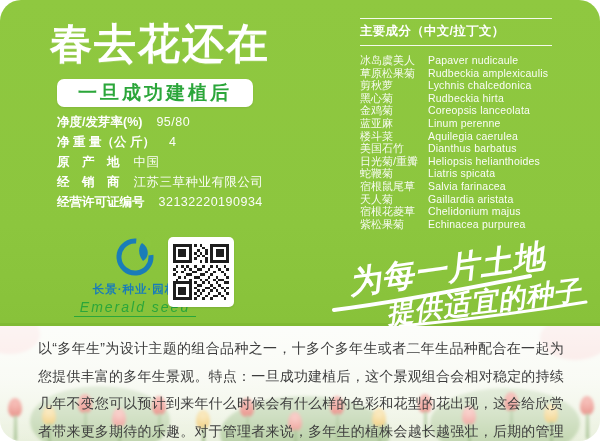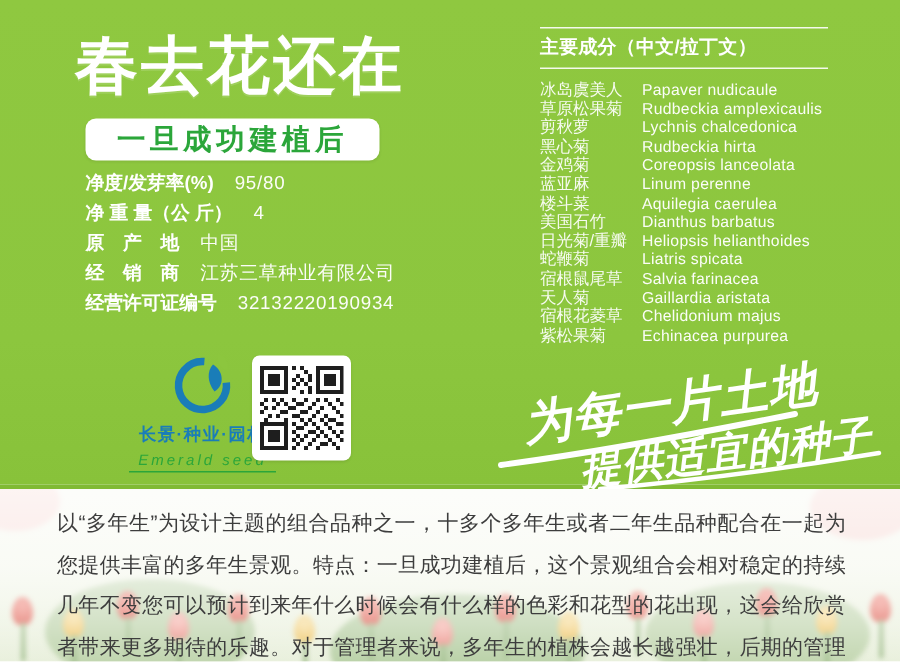--- a/index.html
+++ b/index.html
@@ -1,18 +1,19 @@
 <!DOCTYPE html>
 <html><head>
 <meta charset="utf-8">
 <style>
   html,body{margin:0;padding:0;background:#fff;}
   #stage{
     position:relative;width:600px;height:441px;overflow:hidden;
     font-family:"Liberation Sans","DejaVu Sans",sans-serif;
+    border-radius:21px;
     -webkit-font-smoothing:antialiased;
   }
   
   .green-area{
     position:absolute;left:0;top:0;width:600px;height:323px;
     background:linear-gradient(180deg,#8fc840 0%,#8cc63e 70%,#88c23a 100%);
     border-bottom:3px solid #80ba34;
   }
   .main-title{
     position:absolute;left:50px;top:22px;width:220px;
@@ -43,21 +44,21 @@
     color:#fff;font-size:12.5px;font-weight:800;white-space:nowrap;letter-spacing:.3px;
   }
   .ing-row{display:flex;margin-bottom:2.1px;height:10.5px;line-height:10.5px;}
   .ing-cn{width:68px;color:rgba(255,255,255,.92);font-size:11px;white-space:nowrap;}
   .ing-la{color:rgba(255,255,255,.96);font-size:10.5px;white-space:nowrap;letter-spacing:.2px;}
   
   .logo-block{position:absolute;left:60px;top:234px;width:150px;text-align:center;}
   .logo-mark{display:block;margin:0 auto 4px auto;width:42px;height:44px;}
   .logo-cn{color:#1a7db8;font-size:11.5px;font-weight:800;letter-spacing:1px;white-space:nowrap;}
   .logo-en{
-    color:#2ba63a;font-size:10px;font-style:italic;letter-spacing:2px;margin-top:2px;
+    color:#2ba63a;font-size:14px;font-style:italic;letter-spacing:2px;margin-top:2px;
     display:inline-block;border-bottom:1px solid #2ba63a;padding:0 6px 1px 6px;white-space:nowrap;
   }
   
   .qr-box{
     position:absolute;left:168px;top:237px;width:66px;height:70px;
     background:#fff;border-radius:5px;
     display:flex;align-items:center;justify-content:center;
     box-shadow:0 1px 2px rgba(0,0,0,.1);
   }
   .qr-box svg{width:56px;height:56px;}

